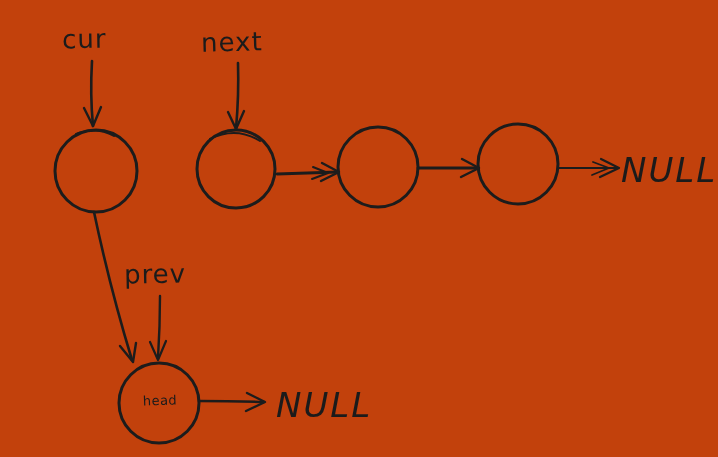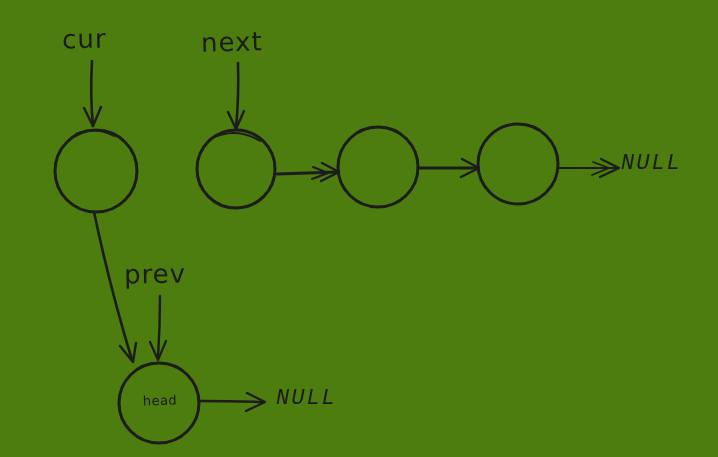--- a/index.html
+++ b/index.html
@@ -1,36 +1,36 @@
 <!DOCTYPE html>
 <html><head>
 <meta charset="utf-8">
 <style>
   html,body{margin:0;padding:0;background:#ffffff;}
   .stage{
     position:relative;
     width:718px;height:457px;
-    background:#4d7c0f;
+    background:#c2410c;
     overflow:hidden;
     font-family:"DejaVu Sans", sans-serif;
   }
   .stage svg{position:absolute;left:0;top:0;}
   .lbl{
     position:absolute;
     color:#1b1b1b;
     font-size:26px;
     letter-spacing:1px;
     line-height:1;
     white-space:nowrap;
     user-select:none;
   }
   .lbl-cur{left:62px;top:26px;transform:rotate(-1deg);}
   .lbl-next{left:201px;top:29px;transform:rotate(-1.5deg);}
   .lbl-prev{left:124px;top:261px;transform:rotate(-1deg);}
-  .lbl-null{font-style:italic;font-size:22px;letter-spacing:2px;font-family:Liberation Mono, monospace;}
+  .lbl-null{font-style:italic;font-size:34px;letter-spacing:2px;}
   .lbl-null-top{left:621px;top:153px;}
   .lbl-null-bottom{left:276px;top:388px;}
   .lbl-head{
     left:139px;top:394px;width:42px;
     font-size:13px;letter-spacing:0.5px;
     text-align:center;transform:rotate(-2deg);
   }
   .watermark{
     position:absolute;
     right:7px;bottom:6px;

